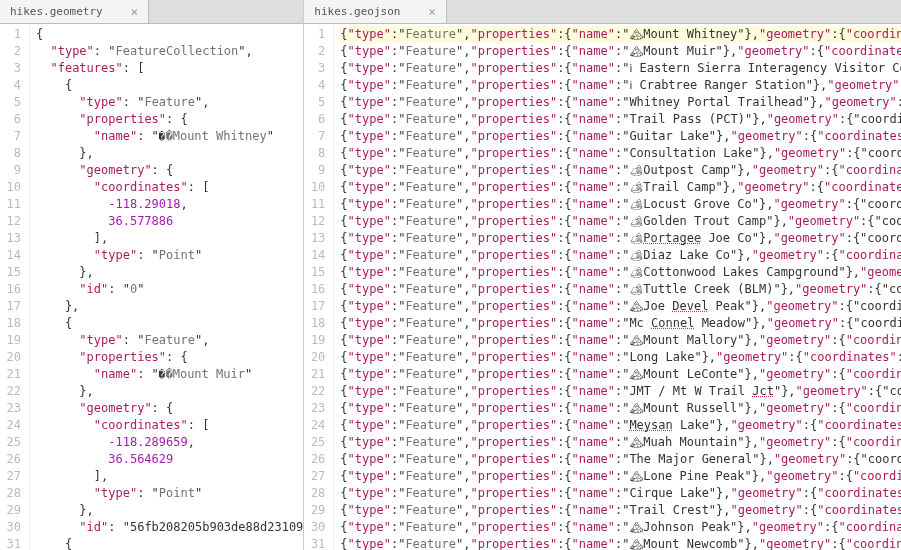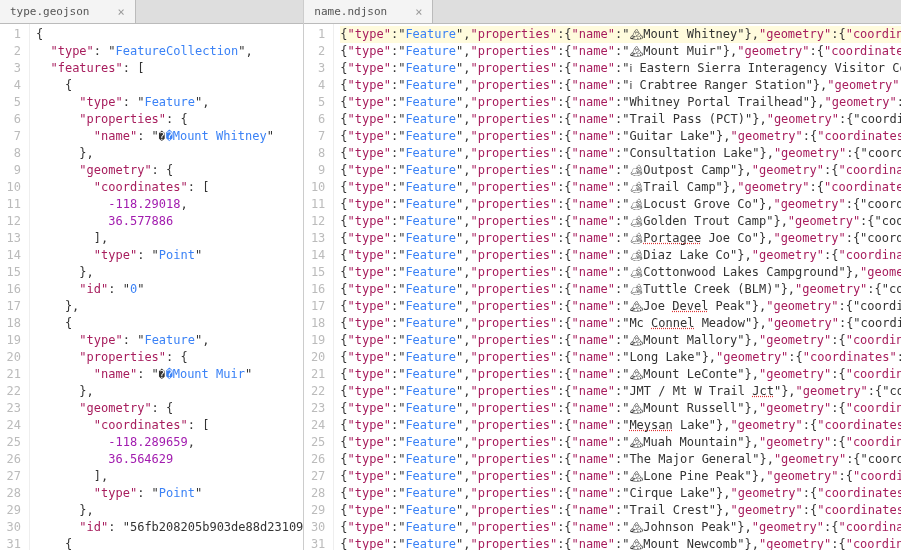--- a/index.html
+++ b/index.html
@@ -57,32 +57,32 @@
   .code {
     flex: 1;
     padding: 2px 0 2px 6px;
     white-space: pre;
     overflow: hidden;
     color: #333;
   }
   .line { height: 17px; }
   .hl { background: #fffbdd; }
   .tok-key { color: #a71d5d; } 
-  .tok-strr { color: #3b82f6; }
+  .tok-strr { color: #737373; }
   .tok-numneg { color: #a21caf; }
   .emoji { font-size: 11px; }
   .spell { text-decoration: underline dotted #d33; text-decoration-skip-ink: none; }
 </style>
 </head>
 <body>
 
 <div class="pane pane-left">
   <div class="tabbar">
     <div class="tab">
-      <span>type.geojson</span>
+      <span>hikes.geometry</span>
       <span class="close">×</span>
     </div>
   </div>
   <div class="editor">
     <div class="gutter" id="gutter-left">
         <div class="line">1</div>
         <div class="line">2</div>
         <div class="line">3</div>
         <div class="line">4</div>
         <div class="line">5</div>
@@ -113,21 +113,21 @@
         <div class="line">30</div>
         <div class="line">31</div>
       </div>
     <div class="code" id="code-left"><div class="line">{</div><div class="line">  <span class="tok-key">"type"</span>: "<span class="tok-strr">FeatureCollection</span>",</div><div class="line">  <span class="tok-key">"features"</span>: [</div><div class="line">    {</div><div class="line">      <span class="tok-key">"type"</span>: "<span class="tok-strr">Feature</span>",</div><div class="line">      <span class="tok-key">"properties"</span>: {</div><div class="line">        <span class="tok-key">"name"</span>: "<span class="emoji">�</span><span class="tok-strr">�Mount Whitney</span>"</div><div class="line">      },</div><div class="line">      <span class="tok-key">"geometry"</span>: {</div><div class="line">        <span class="tok-key">"coordinates"</span>: [</div><div class="line">          <span class="tok-numneg">-118.29018</span>,</div><div class="line">          <span class="tok-numneg">36.577886</span></div><div class="line">        ],</div><div class="line">        <span class="tok-key">"type"</span>: "<span class="tok-strr">Point</span>"</div><div class="line">      },</div><div class="line">      <span class="tok-key">"id"</span>: "<span class="tok-strr">0</span>"</div><div class="line">    },</div><div class="line">    {</div><div class="line">      <span class="tok-key">"type"</span>: "<span class="tok-strr">Feature</span>",</div><div class="line">      <span class="tok-key">"properties"</span>: {</div><div class="line">        <span class="tok-key">"name"</span>: "<span class="emoji">�</span><span class="tok-strr">�Mount Muir</span>"</div><div class="line">      },</div><div class="line">      <span class="tok-key">"geometry"</span>: {</div><div class="line">        <span class="tok-key">"coordinates"</span>: [</div><div class="line">          <span class="tok-numneg">-118.289659</span>,</div><div class="line">          <span class="tok-numneg">36.564629</span></div><div class="line">        ],</div><div class="line">        <span class="tok-key">"type"</span>: "<span class="tok-strr">Point</span>"</div><div class="line">      },</div><div class="line">      <span class="tok-key">"id"</span>: "56fb208205b903de88d23109</div><div class="line">    {</div></div>
   </div>
 </div>
 
 <div class="pane pane-right">
   <div class="tabbar">
     <div class="tab">
-      <span>name.ndjson</span>
+      <span>hikes.geojson</span>
       <span class="close">×</span>
     </div>
   </div>
   <div class="editor">
     <div class="gutter" id="gutter-right">
         <div class="line">1</div>
         <div class="line">2</div>
         <div class="line">3</div>
         <div class="line">4</div>
         <div class="line">5</div>

